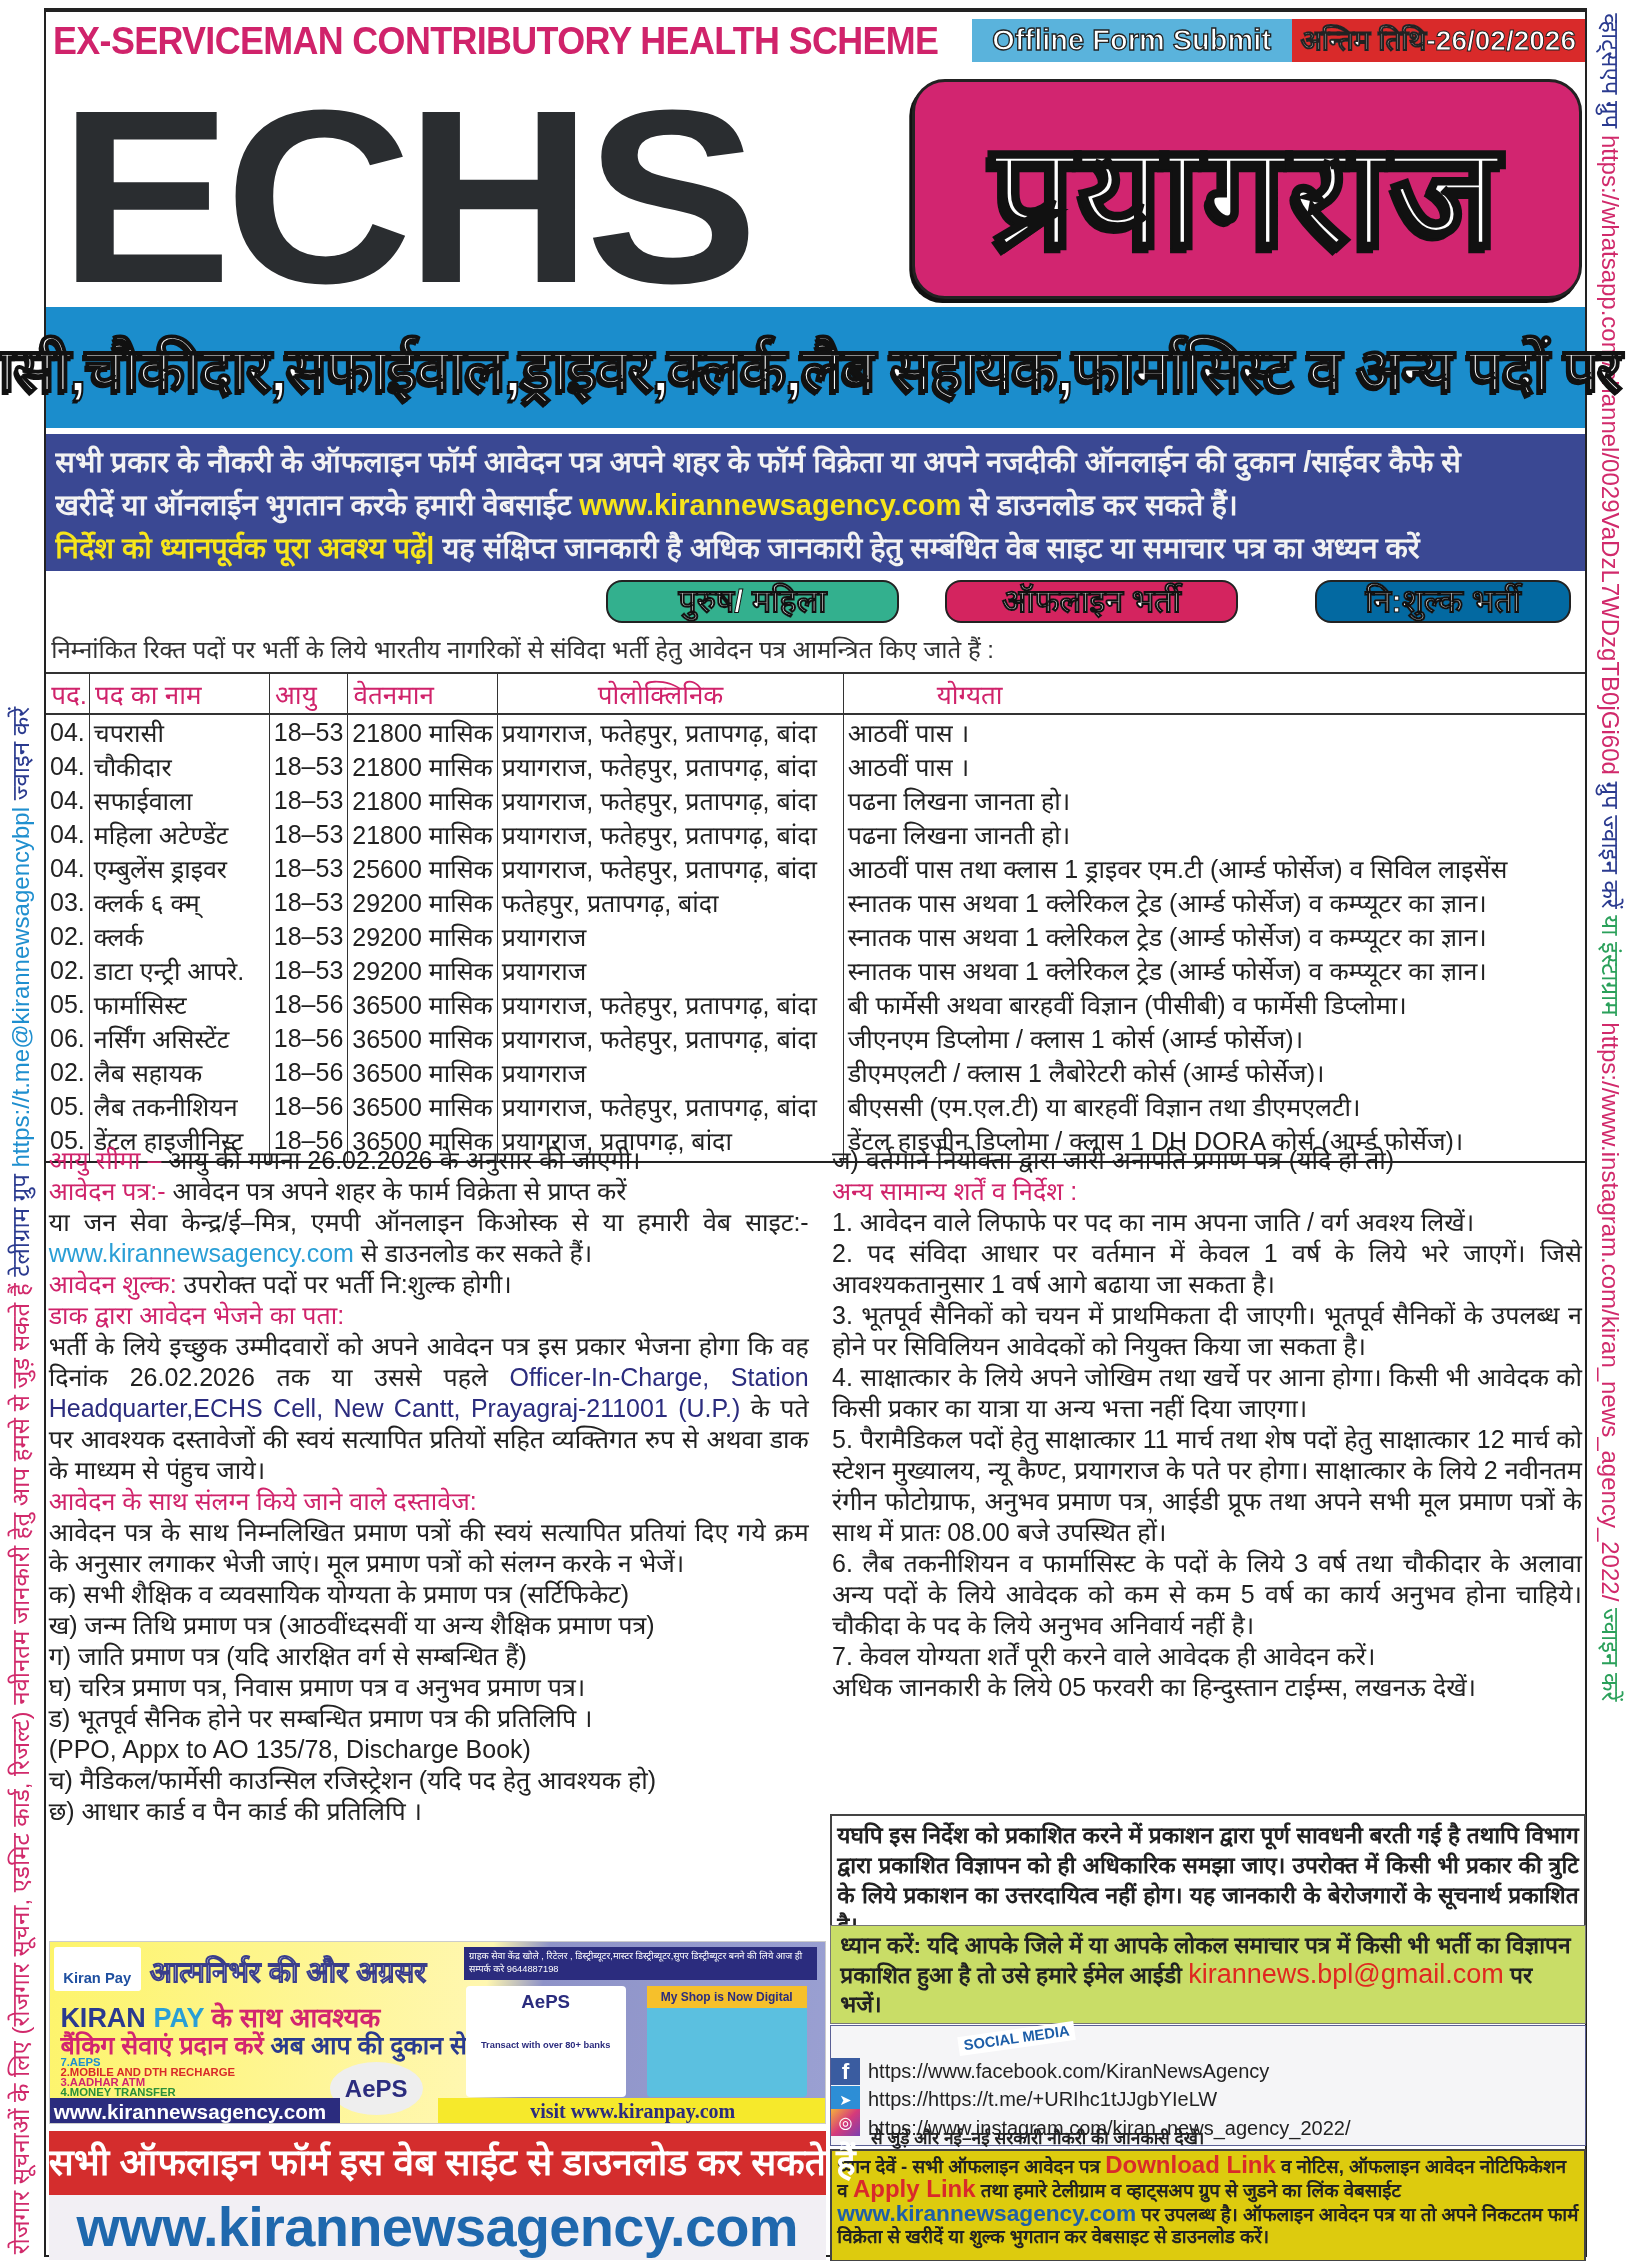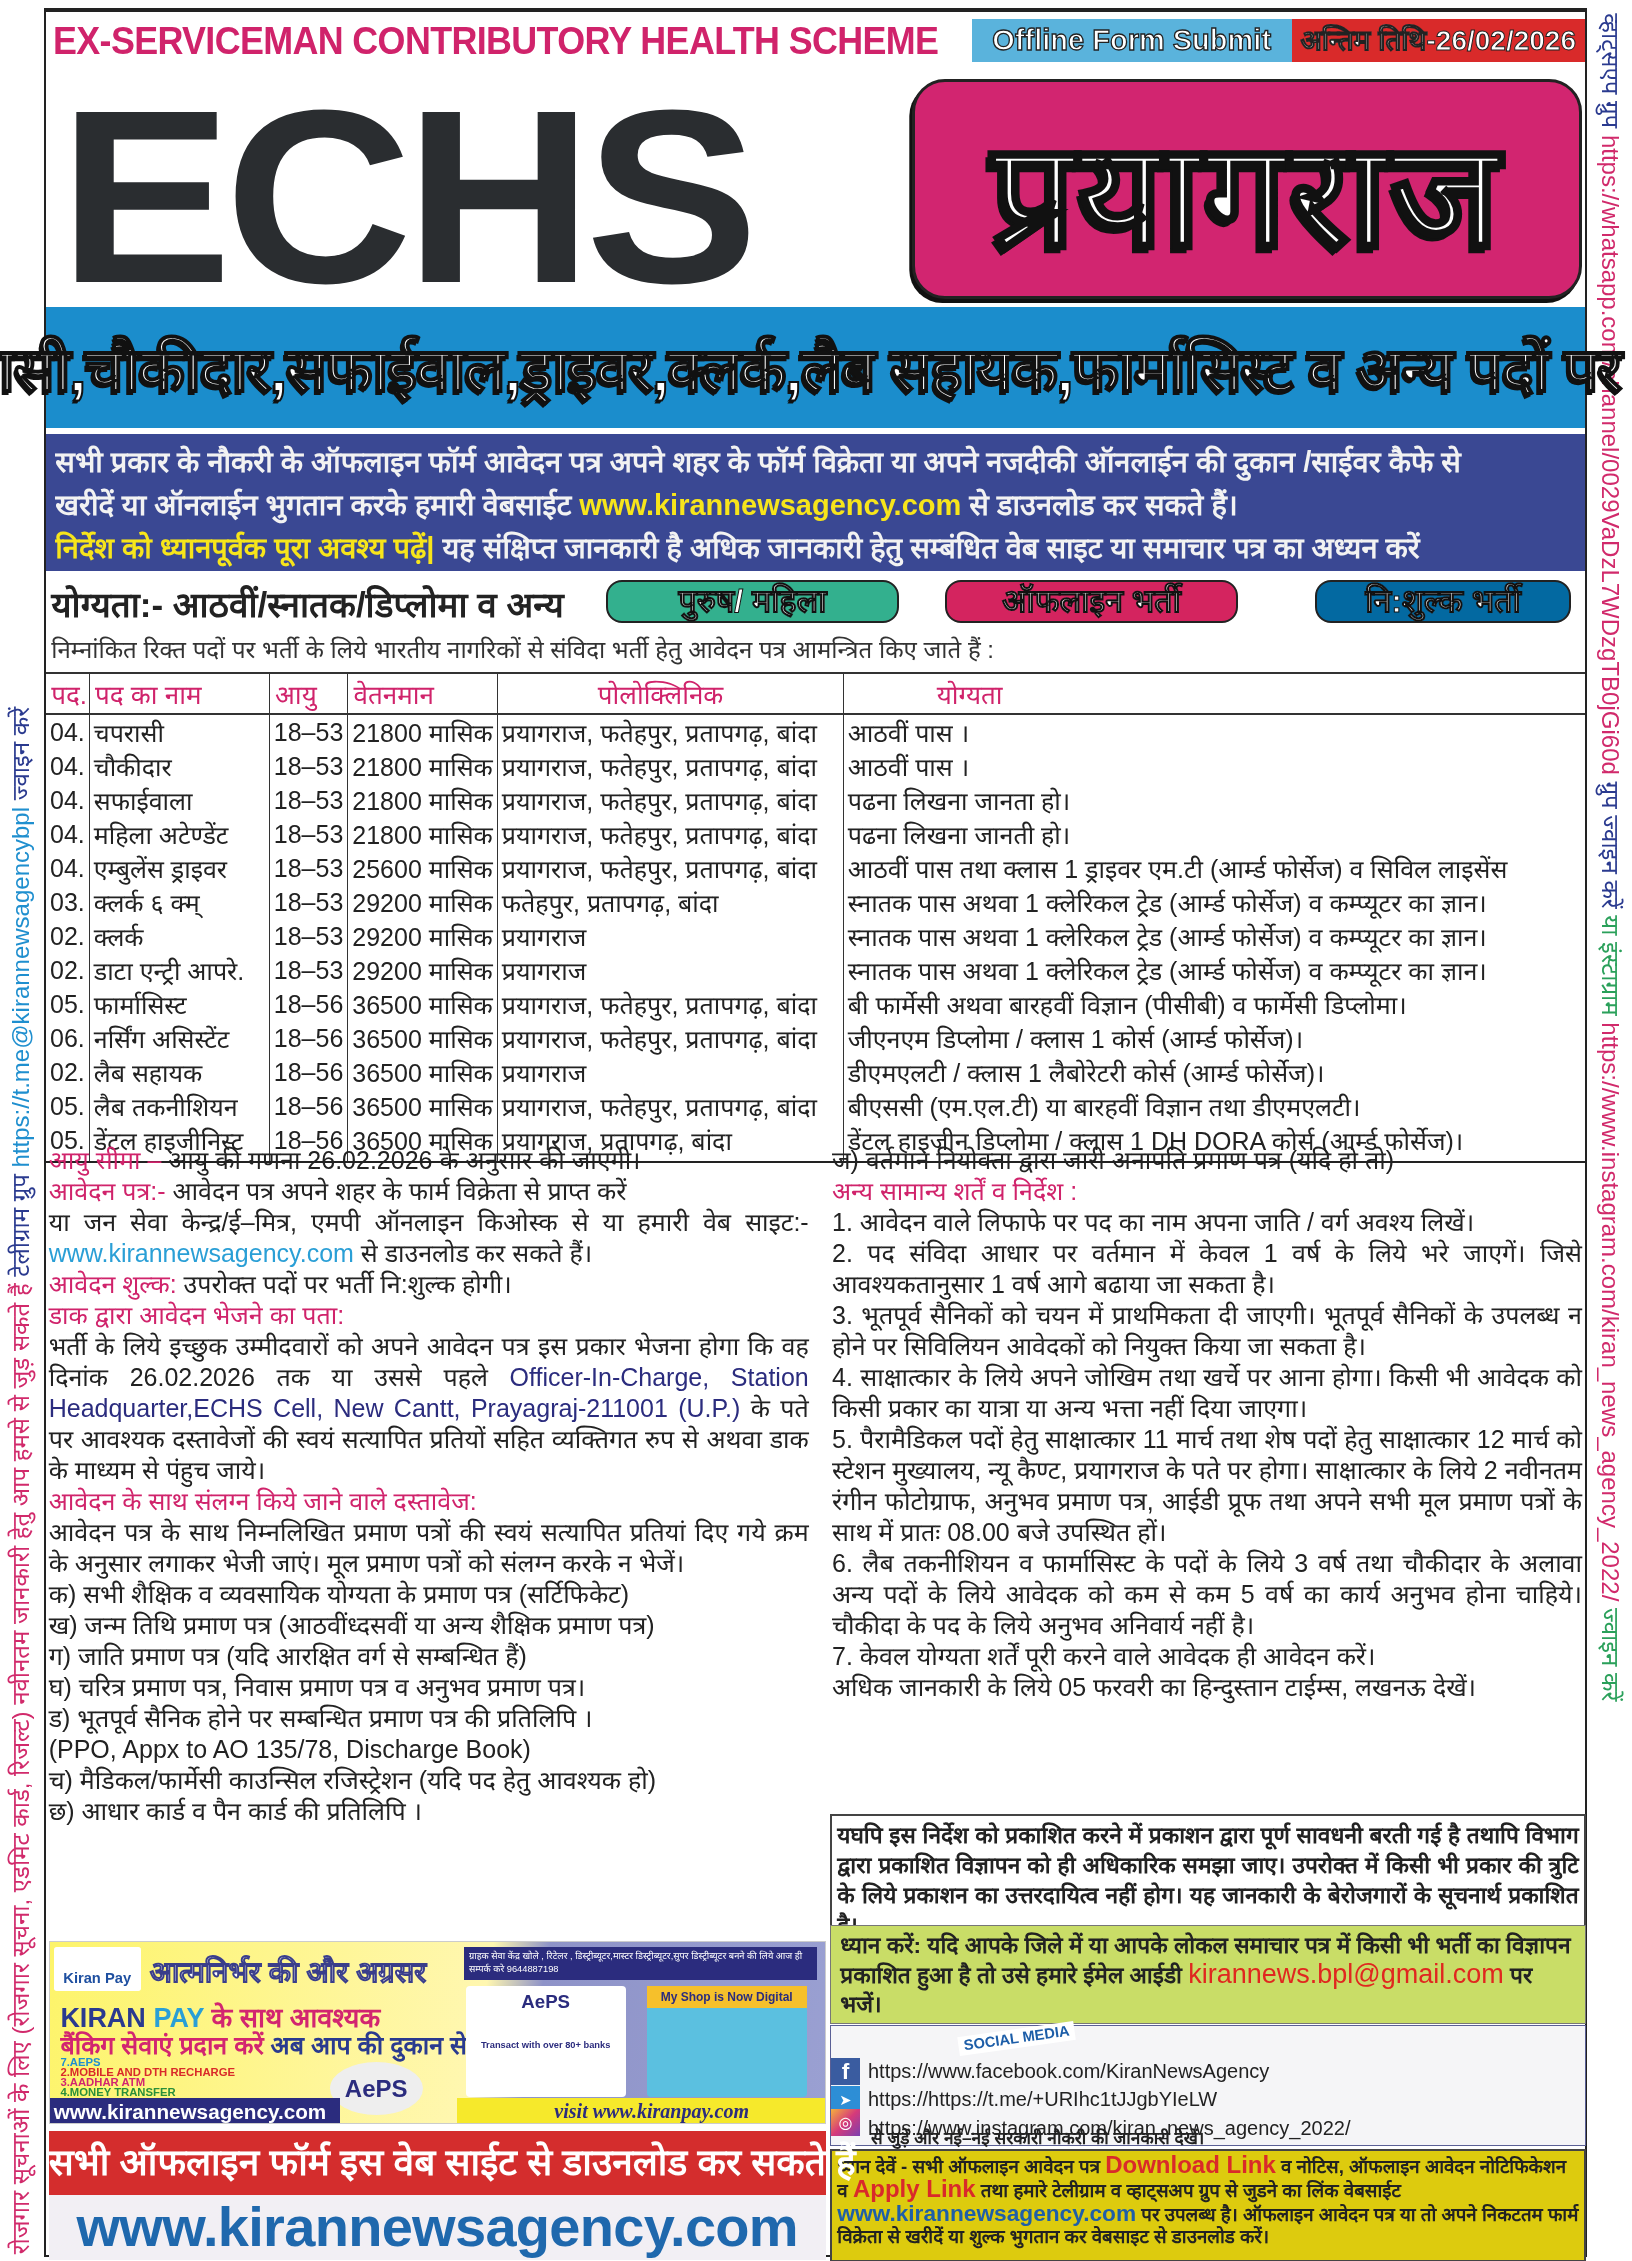--- a/index.html
+++ b/index.html
@@ -88,21 +88,21 @@
   .ad-logo { position: absolute; left: 4px; top: 5.3px; width: 87px; height: 44px; background: #fff; border-radius: 2.7px; font-size: 14.7px; font-weight: 700; color: #1e4fa0; text-align: center; padding-top: 22.7px; }
   .ad-head { position: absolute; left: 100px; top: 9.3px; font-size: 29px; font-weight: 700; color: #fff; -webkit-text-stroke: 1px #3a3e8a; }
   .ad-line1 { position: absolute; left: 10.7px; top: 56px; font-size: 27px; font-weight: 700; color: #d22570; }
   .ad-line1 .kiran { color: #2a3a8f; } .ad-line1 .pay { color: #2a9fd6; }
   .ad-line2 { position: absolute; left: 10.7px; top: 85px; font-size: 25px; font-weight: 700; color: #d22570; }
   .ad-line2 .blue { color: #2a3a8f; }
   .ad-list { position: absolute; left: 10.7px; top: 115px; font-size: 11.3px; font-weight: 700; line-height: 10px; }
   .ad-list div:nth-child(1){color:#1f8fcf} .ad-list div:nth-child(2){color:#d92a2a} .ad-list div:nth-child(3){color:#d22570} .ad-list div:nth-child(4){color:#2a8f3a} .ad-list div:nth-child(5){color:#e87a20} .ad-list div:nth-child(6){color:#2a3a8f}
   .ad-aeps { position: absolute; left: 280px; top: 120px; width: 93px; height: 53px; border-radius: 50%; background: #eee; color: #2b2c7e; font-size: 24px; font-weight: 700; text-align: center; line-height: 53px; }
   .ad-site { position: absolute; left: 0; top: 156px; width: 290px; height: 27px; background: #2b2c7e; color: #fff; font-size: 20.7px; font-weight: 700; padding-left: 4px; line-height: 27px; }
-  .ad-visit { position: absolute; left: 407px; top: 156px; width: 390px; height: 27px; background: #f6e92b; color: #2b2c7e; font-size: 20px; font-weight: 700; text-align: center; line-height: 27px; font-family: "Liberation Serif", serif; font-style: italic; }
+  .ad-visit { position: absolute; left: 388px; top: 156px; width: 390px; height: 27px; background: #f6e92b; color: #2b2c7e; font-size: 20px; font-weight: 700; text-align: center; line-height: 27px; font-family: "Liberation Serif", serif; }
   .ad-right-top { position: absolute; left: 414px; top: 5.3px; width: 353px; height: 33px; background: #2b2c7e; color: #fff; font-size: 9.3px; padding: 2.7px 5.3px; line-height: 13.3px; }
   .ad-card1 { position: absolute; left: 416px; top: 44px; width: 160px; height: 111px; background: #fff; border-radius: 4px; font-size: 9.3px; text-align: center; color: #2b2c7e; padding-top: 5.3px; font-weight: 700; }
   .ad-card2 { position: absolute; left: 597px; top: 44px; width: 160px; height: 111px; background: #5bc0e0; border-radius: 4px; }
   .ad-card2 .shop { background: #f6c02b; color: #2b2c7e; font-size: 12px; font-weight: 700; text-align: center; padding: 4px 0; }
 
   .dl-red { position: absolute; left: 2.7px; top: 2119px; width: 777px; height: 64px; background: #d42d2d; color: #fff; font-size: 37px; font-weight: 700; text-align: center; line-height: 64px; white-space: nowrap; }
   .dl-site { position: absolute; left: 2.7px; top: 2183px; width: 777px; height: 65px; background: #f2eff4; color: #1f68ad; font-size: 56px; font-weight: 700; text-align: center; line-height: 64px; font-family: "Liberation Sans Narrow", "Liberation Sans", sans-serif; letter-spacing: -0.7px; }
 </style>
 </head>
 <body>
@@ -135,21 +135,20 @@
     <span>चपरासी,चौकीदार,सफाईवाल,ड्राइवर,क्लर्क,लैब सहायक,फार्मासिस्ट व अन्य पदों पर भर्ती</span>
   </div>
 
   <div class="info-box">
     <div class="line">सभी प्रकार के नौकरी के ऑफलाइन फॉर्म आवेदन पत्र अपने शहर के फॉर्म विक्रेता या अपने नजदीकी ऑनलाईन की दुकान /साईवर कैफे से</div>
     <div class="line"><span>खरीदें या ऑनलाईन भुगतान करके हमारी वेबसाईट </span><span class="yellow">www.kirannewsagency.com</span><span> से डाउनलोड कर सकते हैं।</span></div>
     <div class="line"><span class="yellow">निर्देश को ध्यानपूर्वक पूरा अवश्य पढ़ें|</span><span> यह संक्षिप्त जानकारी है अधिक जानकारी हेतु सम्बंधित वेब साइट या समाचार पत्र का अध्यन करें</span></div>
   </div>
 
   <div class="qual-row">
-    <div class="qual-text">योग्यता:- आठवीं/स्नातक/डिप्लोमा व अन्य</div>
     <div class="pill pill-green">पुरुष/ महिला</div>
     <div class="pill pill-pink">ऑफलाइन भर्ती</div>
     <div class="pill pill-blue">नि:शुल्क भर्ती</div>
   </div>
 
   <div class="intro">निम्नांकित रिक्त पदों पर भर्ती के लिये भारतीय नागरिकों से संविदा भर्ती हेतु आवेदन पत्र आमन्त्रित किए जाते हैं :</div>
 
   <table class="posts-table">
     <thead>
       <tr>

